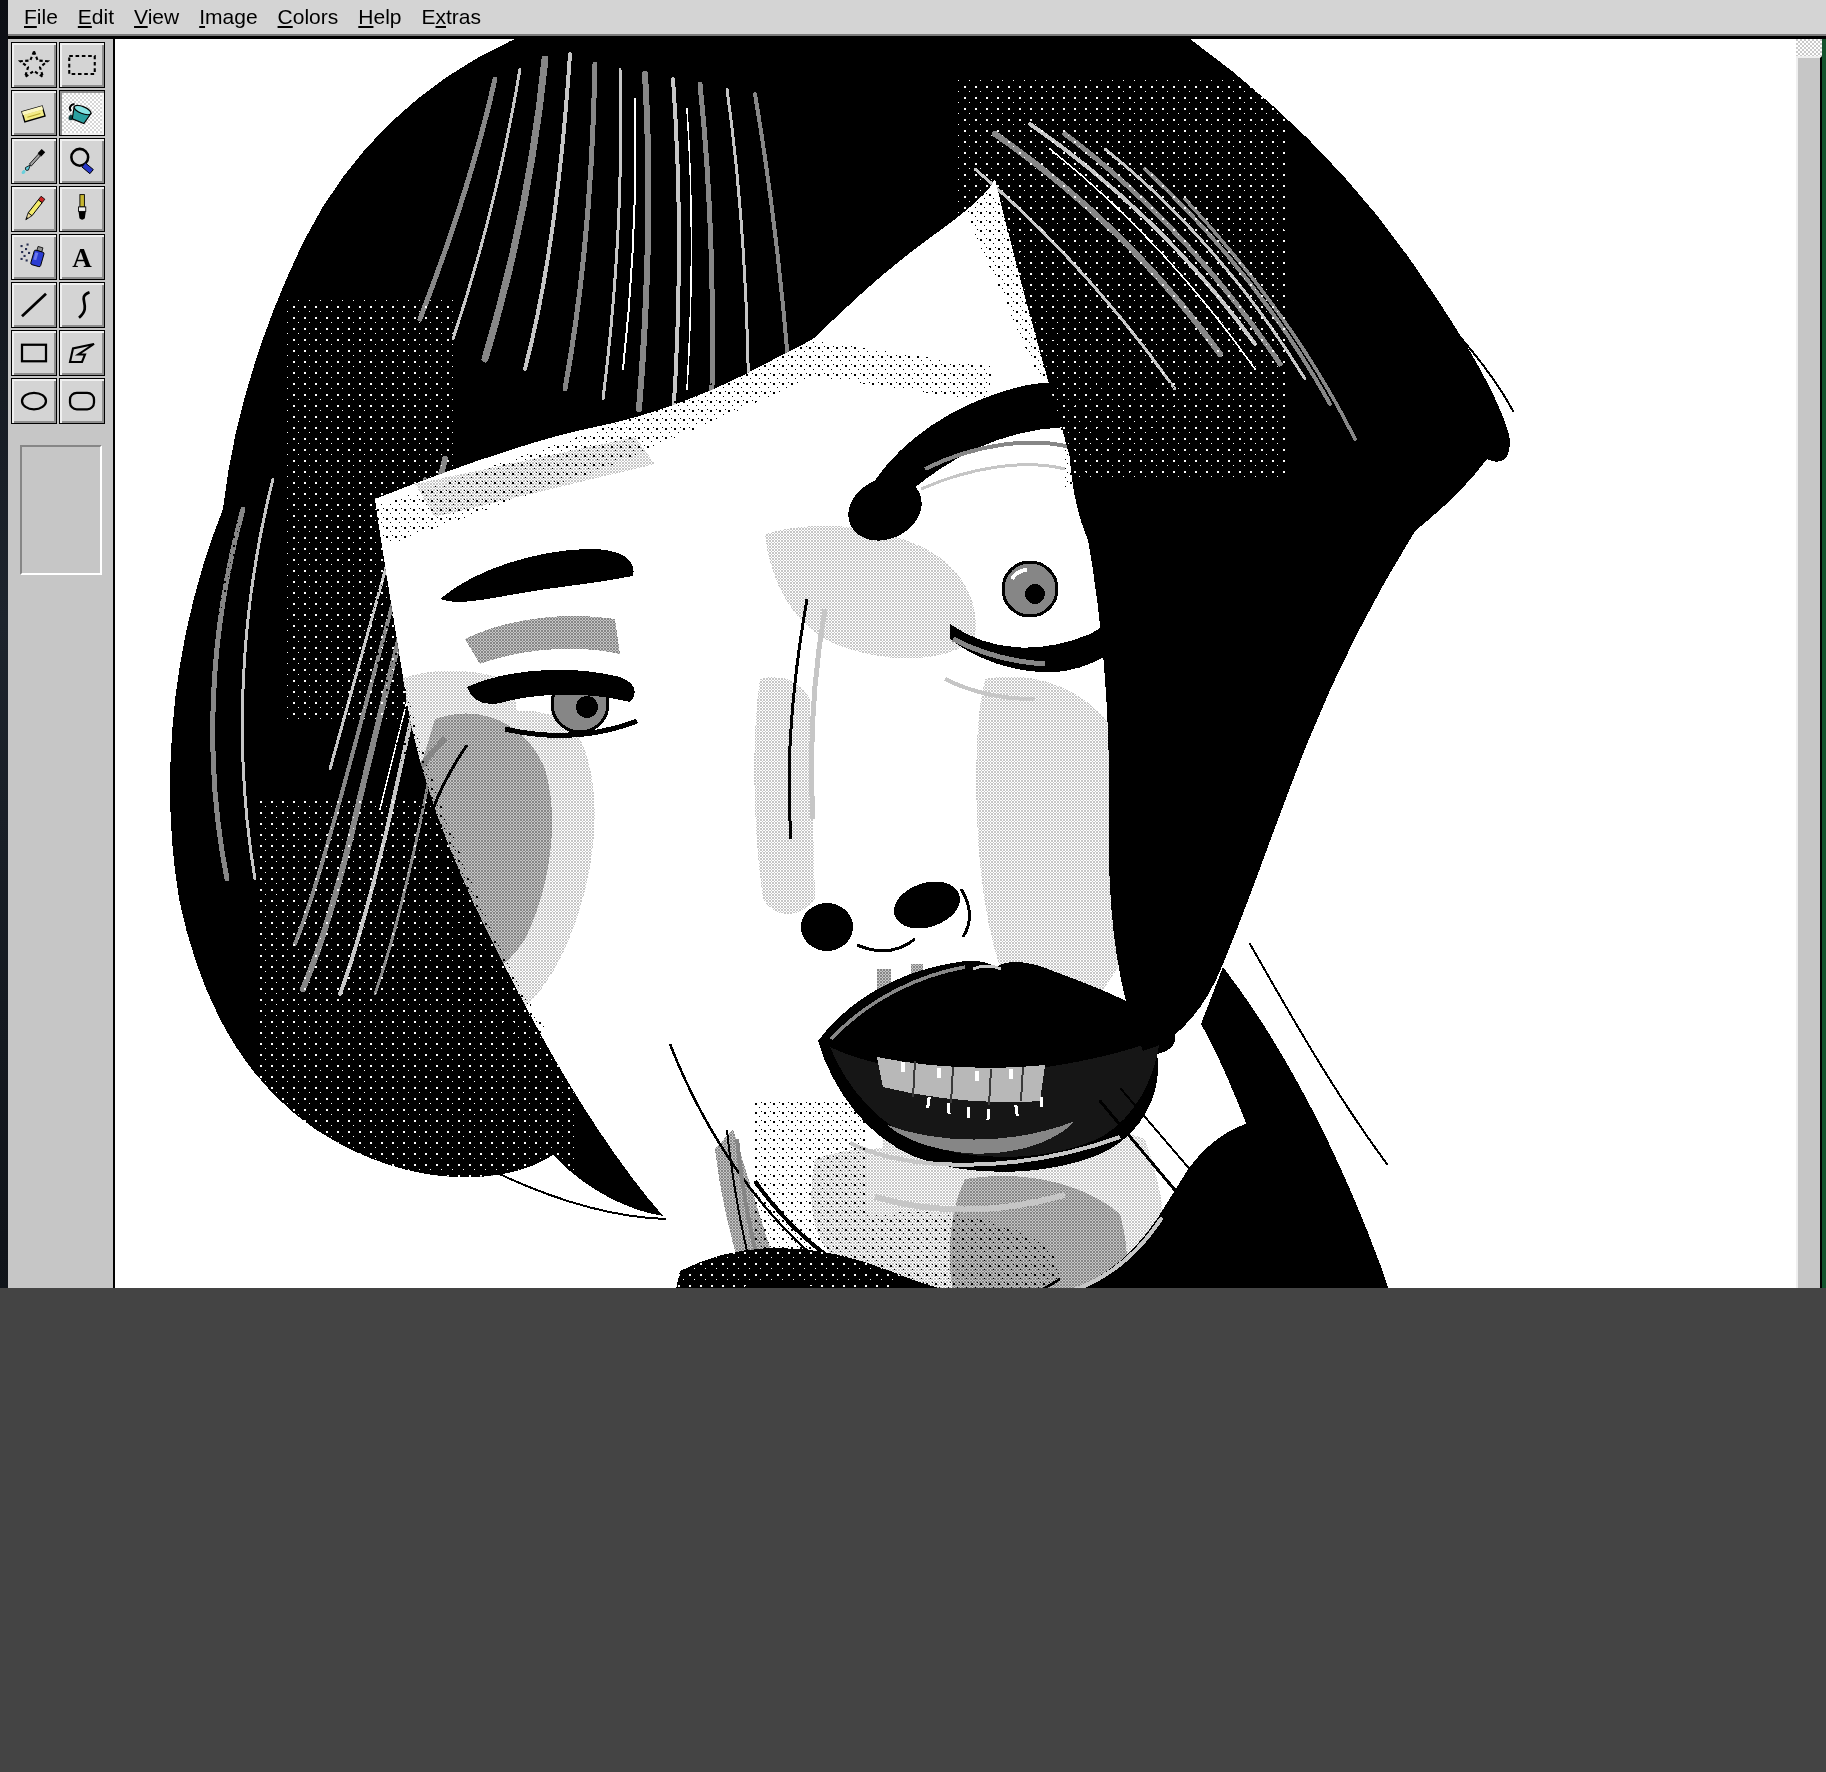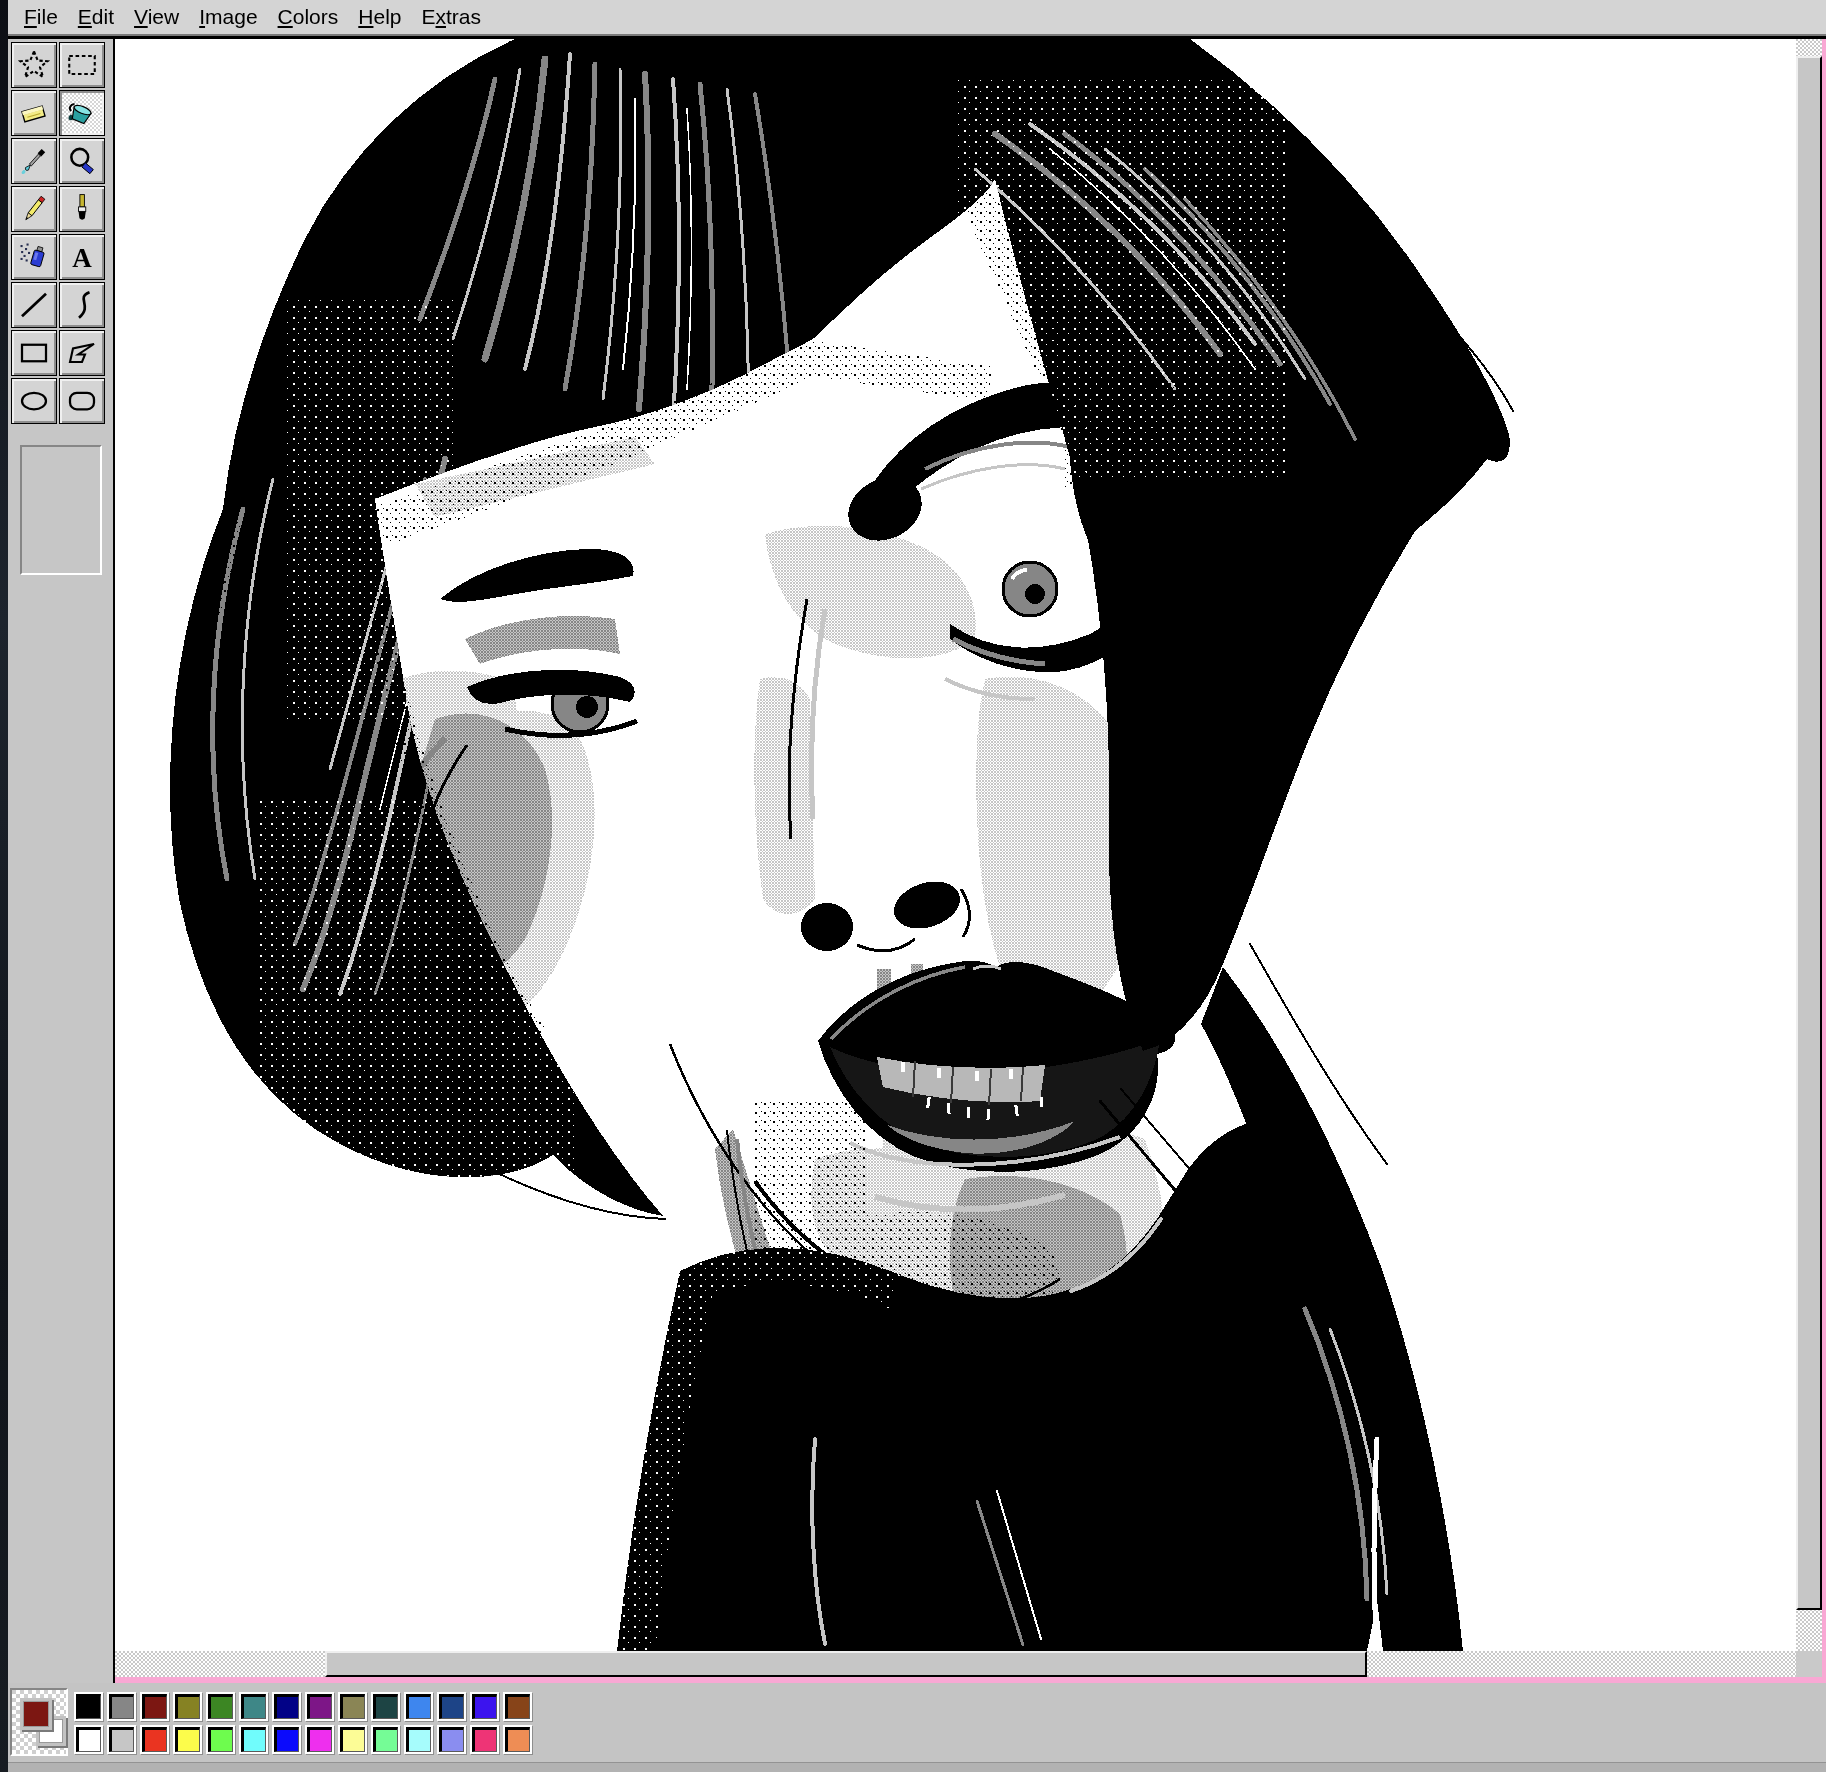--- a/index.html
+++ b/index.html
@@ -1,17 +1,17 @@
 <!DOCTYPE html>
 <html><head>
 <meta charset="utf-8">
 <style>
   html,body{margin:0;padding:0;background:#444;}
   *{box-sizing:border-box;}
-  .screen{position:relative;width:1826px;height:1772px;background:#f9a8d4;overflow:hidden;
+  .screen{position:relative;width:1826px;height:1288px;background:#14532d;overflow:hidden;
           font-family:"Liberation Sans",sans-serif;}
   .desktop-strip{position:absolute;left:0;top:0;width:8px;height:1772px;
           background:linear-gradient(180deg,#0c0e14 0%,#1d242d 35%,#10141a 70%,#171c22 100%);}
   
   .menubar{position:absolute;left:8px;top:0;width:1818px;height:34px;background:#d4d4d4;
            display:flex;align-items:center;padding-left:6px;font-size:21px;color:#000;}
   .mitem{padding:0 10px;cursor:default;}
   .menushadow1{position:absolute;left:8px;top:34px;width:1818px;height:2px;background:#7a7a7a;}
   .menushadow2{position:absolute;left:0px;top:36px;width:1826px;height:3px;background:#000;}
   

